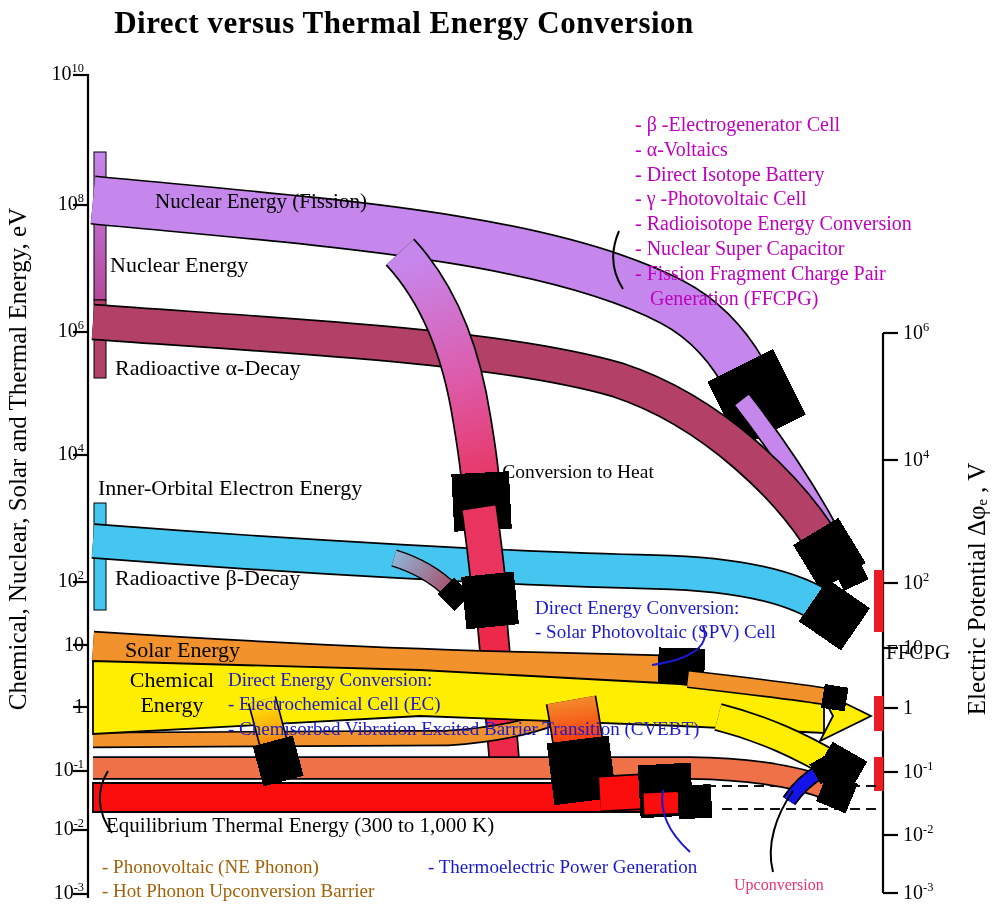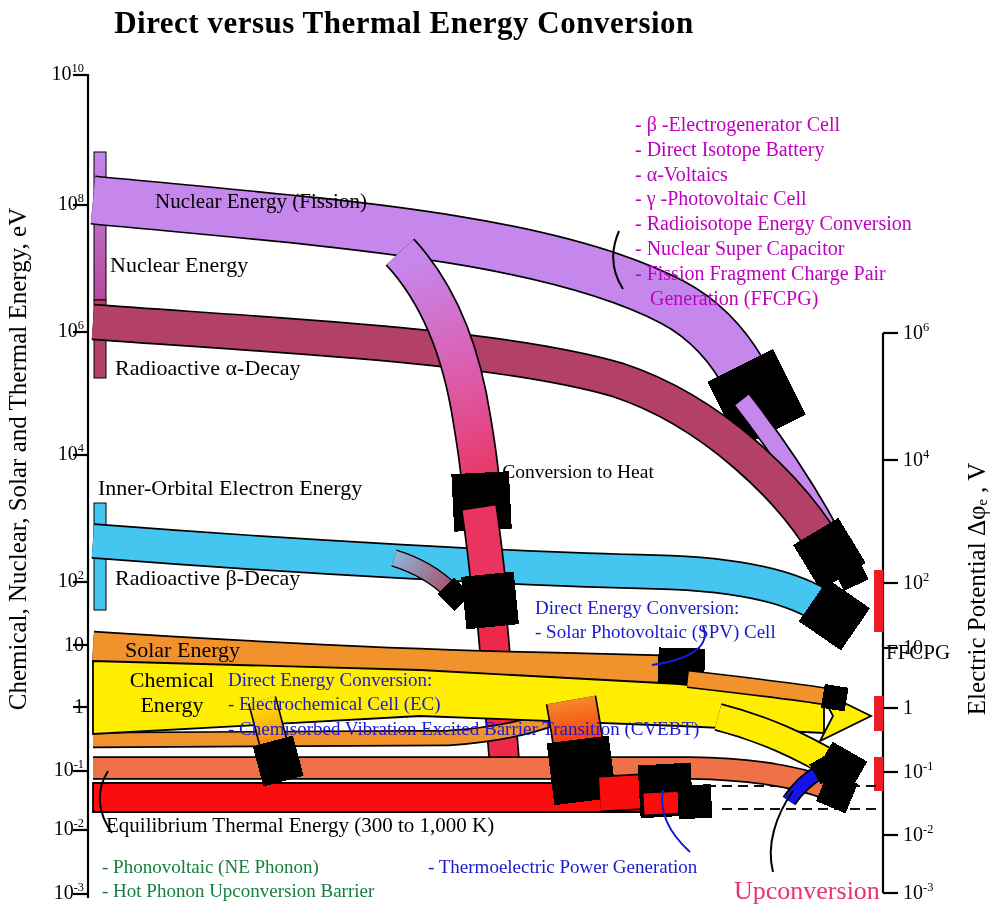--- a/index.html
+++ b/index.html
@@ -12,21 +12,21 @@
   .tickL{left:28px;width:56px;text-align:right;}
   .tickR{left:903px;width:70px;text-align:left;}
   sup{font-size:0.62em;}
   .axislabel{width:700px;text-align:center;font-size:25px;transform:rotate(-90deg);}
   .band-label{font-size:22px;}
   .small-label{font-size:21px;margin-top:28px;}
   .center{text-align:center;}
   .blue-note{font-size:19px;line-height:1.28;}
   .magenta-list{font-size:20px;line-height:24.8px;}
   .indent{padding-left:15px;}
-  .pink-label{font-size:26px;}
+  .pink-label{font-size:16px;}
 </style>
 </head>
 <body>
 
 <div id="fig">
 
 <svg id="layer" width="1000" height="911" viewBox="0 0 1000 911">
   <defs>
     <linearGradient id="gpb" x1="0" y1="152" x2="0" y2="300" gradientUnits="userSpaceOnUse">
       <stop offset="0" stop-color="#c687ed"></stop>
@@ -216,22 +216,22 @@
 <div class="txt band-label" style="left:115px;top:566px">Radioactive β-Decay</div>
 <div class="txt band-label" style="left:125px;top:638px">Solar Energy</div>
 <div class="txt band-label center" style="left:113px;top:668px;width:118px;white-space:normal">
   <div>Chemical</div>
   <div>Energy</div>
 </div>
 <div class="txt small-label" style="left:106px;top:786px">Equilibrium Thermal Energy (300 to 1,000 K)</div>
 
 <div class="txt magenta-list" style="left: 635px; top: 112px; color: rgb(191, 0, 191);">
   <div>- β -Electrogenerator Cell</div>
+  <div>- α-Voltaics</div>
   <div>- Direct Isotope Battery</div>
-  <div>- α-Voltaics</div>
   <div>- γ -Photovoltaic Cell</div>
   <div>- Radioisotope Energy Conversion</div>
   <div>- Nuclear Super Capacitor</div>
   <div>- Fission Fragment Charge Pair</div>
   <div class="indent">Generation (FFCPG)</div>
 </div>
 
 <div class="txt center" style="left:468px;top:461px;width:220px;font-size:19.5px;white-space:normal">
   <div>Conversion to Heat</div>
 </div>
@@ -240,21 +240,21 @@
   <div>Direct Energy Conversion:</div>
   <div>- Solar Photovoltaic (SPV) Cell</div>
 </div>
 
 <div class="txt blue-note" style="left: 228px; top: 668px; color: rgb(26, 26, 205);">
   <div>Direct Energy Conversion:</div>
   <div>- Electrochemical Cell (EC)</div>
   <div>- Chemisorbed Vibration Excited Barrier Transition (CVEBT)</div>
 </div>
 
-<div class="txt blue-note" style="left: 102px; top: 855px; color: #15803d;">
+<div class="txt blue-note" style="left: 102px; top: 855px; color: #a16207;">
   <div>- Phonovoltaic (NE Phonon)</div>
   <div>- Hot Phonon Upconversion Barrier</div>
 </div>
 
 <div class="txt blue-note" style="left: 428px; top: 855px; color: rgb(26, 26, 205);">
   <div>- Thermoelectric Power Generation</div>
 </div>
 
 <div class="txt pink-label" style="left: 734px; top: 876px; color: rgb(232, 52, 110);">Upconversion</div>
 <div class="txt small-label" style="left:886px;top:613px">FFCPG</div>

